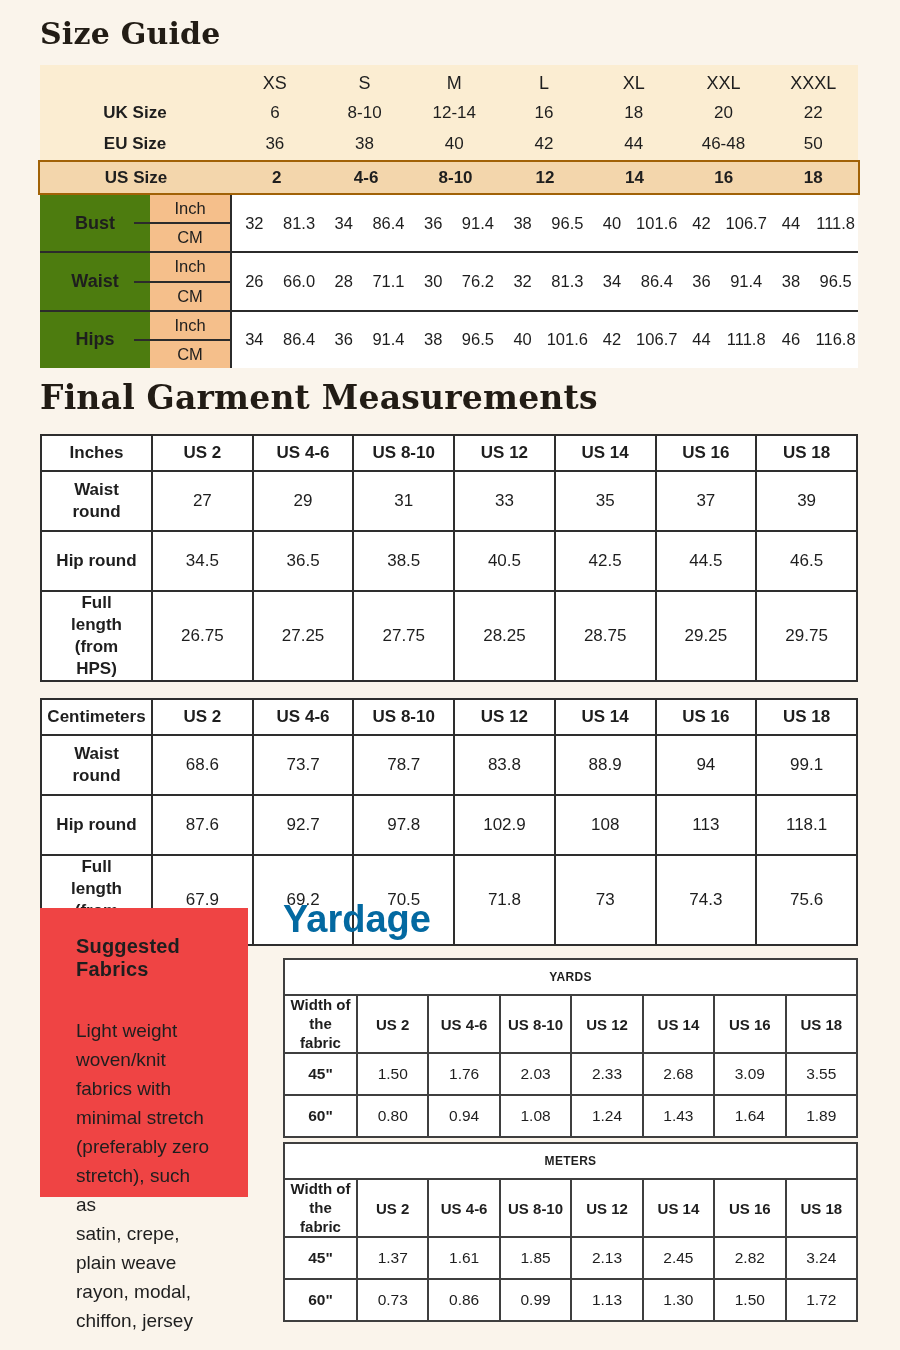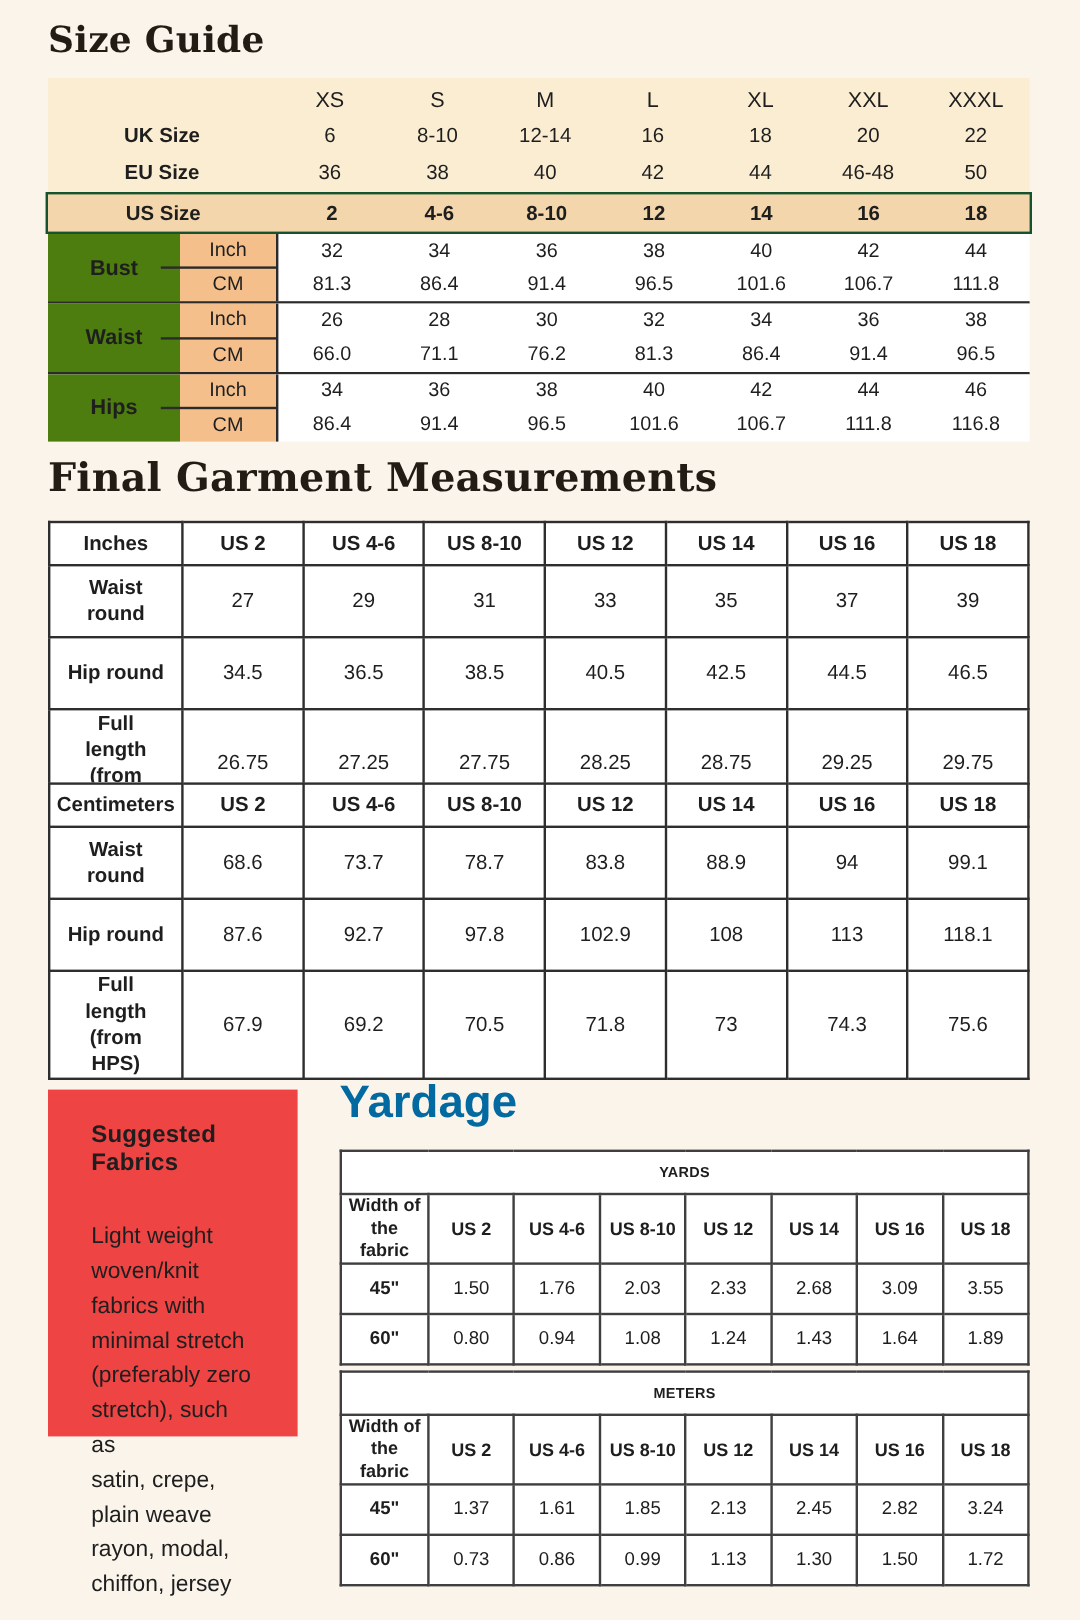--- a/index.html
+++ b/index.html
@@ -20,50 +20,50 @@
   h2.serif-title { left:40px; top:378px; font-size:33px; }
   .yardage-title { left:283px; top:898px; font-size:38px; font-weight:700; color:#0369a1; }
 
   
   .size-chart { left:40px; top:65px; width:818px; background:#FBEDD2; padding-top:4px; }
   .sc-row { display:flex; align-items:center; height:31px; font-size:17px; }
   .sc-row.sc-head { height:28px; font-size:18px; }
   .sc-row .lbl { width:190px; text-align:center; font-weight:700; }
   .sc-row .val { flex:1; text-align:center; }
   .sc-row.us-row {
-    background:#F3D6AC; border:2px solid #14532d;
+    background:#F3D6AC; border:2px solid #a16207;
     height:35px; margin:1px -2px 0; font-weight:700;
   }
   .sc-row.us-row .lbl { width:192px; }
 
   
   .body-meas { left:40px; top:195px; width:818px; height:173px; display:flex; flex-direction:column; }
   .bm-group { flex:1; display:flex; min-height:0; }
   .bm-group + .bm-group { border-top:2px solid #2B2B2B; }
   .bm-label {
     width:110px; background:#4d7c0f; display:flex; align-items:center; justify-content:center;
     font-weight:700; font-size:18px;
   }
   .bm-units { width:80px; background:#F5BF8B; display:flex; flex-direction:column; }
   .bm-units > div { flex:1; display:flex; align-items:center; justify-content:center; font-size:16.5px; }
   .bm-units .u-top { border-bottom:2px solid #2B2B2B; margin-left:-16px; padding-left:16px; }
   .bm-data { flex:1; background:#FFFFFF; border-left:2px solid #2B2B2B; display:flex; }
-  .bm-col { flex:1; display:flex; flex-direction:column;align-items:center; }
+  .bm-col { flex:1; display:flex; flex-direction:row;align-items:center; }
   .bm-col > div { flex:1; display:flex; align-items:center; justify-content:center; font-size:16.5px; }
 
   
   table { border-collapse:collapse; background:#FFFFFF; }
   .gt { left:40px; width:818px; table-layout:fixed; }
   .gt td { border:2px solid #2E2E2E; text-align:center; font-size:17px; }
   .gt tr.head td { height:36px; font-weight:700; }
   .gt col.c0 { width:111px; }
   .gt td.rowlbl { font-weight:700; padding:0 12px; line-height:1.3; }
   .gt tr.data td { height:60px; }
   .gt.gt1 { top:434px; }
-  .gt.gt2 { top:652px; }
+  .gt.gt2 { top:698px; }
 
   
   .fabrics { left:40px; top:908px; width:208px; height:289px; background:#ef4444; padding:27px 36px; }
   .fabrics h3 { font-size:20px; font-weight:700; letter-spacing:0.2px; }
   .fabrics p { margin-top:35px; font-size:19px; line-height:29px; white-space:pre-line; }
 
   
   .yt { left:283px; width:575px; table-layout:fixed; }
   .yt td { border:2px solid #3F3F3F; text-align:center; }
   .yt col.cw { width:73px; }

